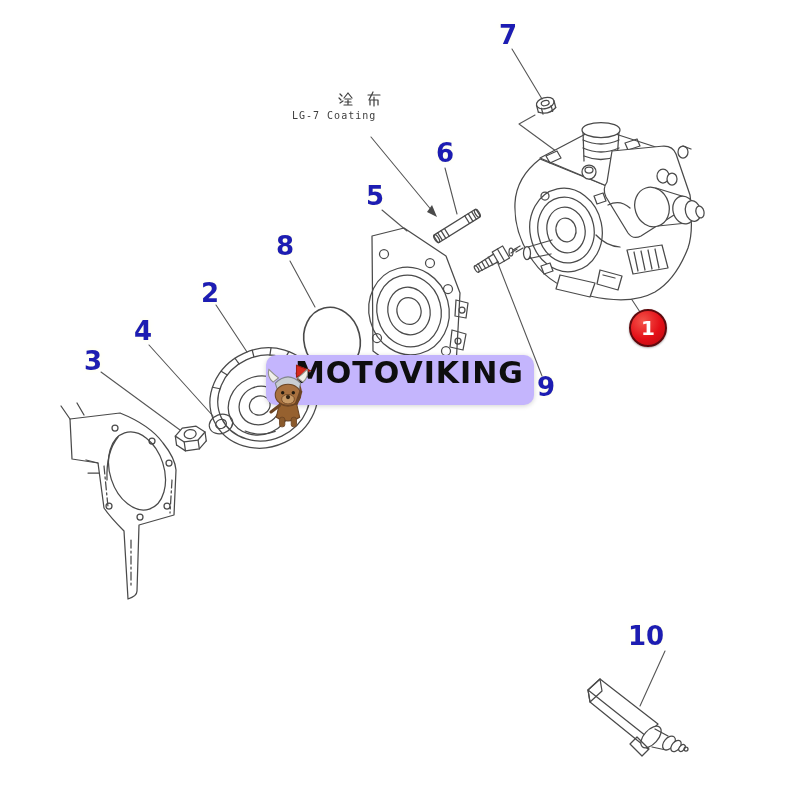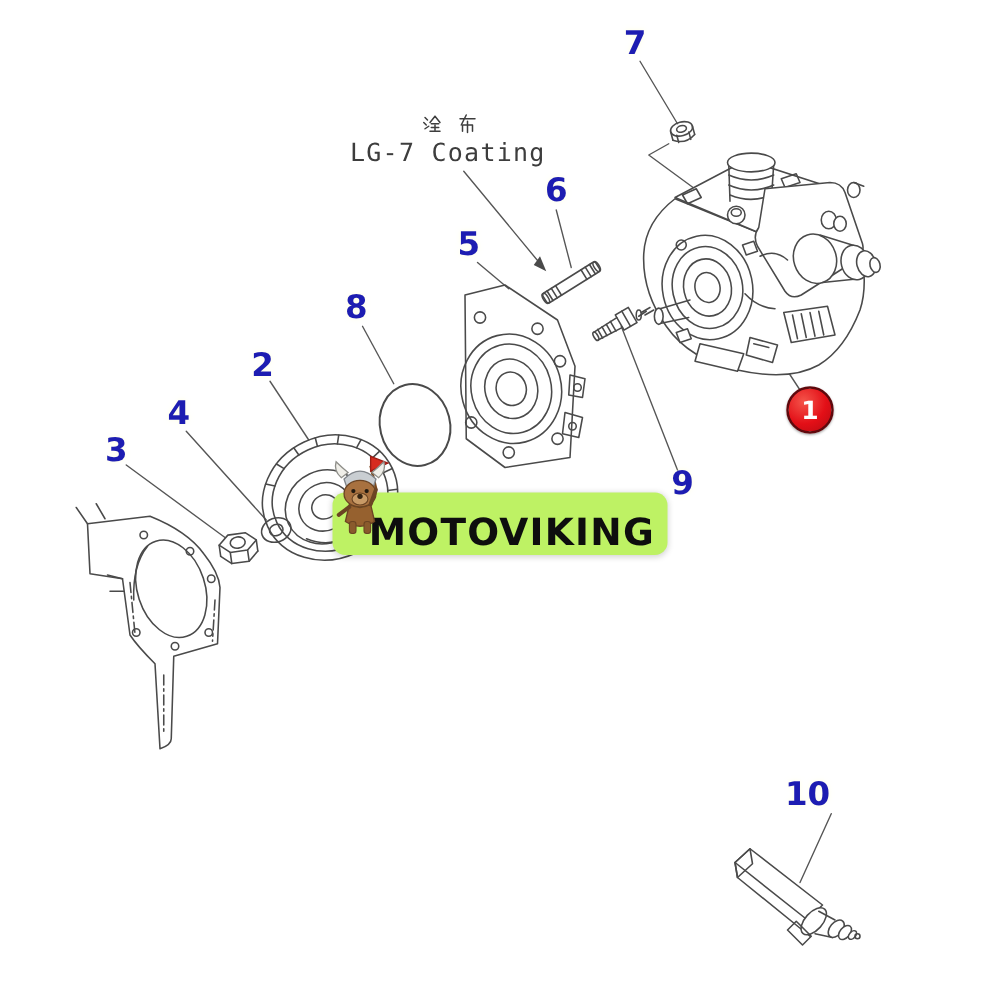--- a/index.html
+++ b/index.html
@@ -7,27 +7,27 @@
           font-family:"DejaVu Sans","Liberation Sans",sans-serif;}
   .artwork{position:absolute;left:0;top:0;}
   .callout{position:absolute;transform:translate(-50%,-50%);
            color:#1d1db2;font-weight:bold;font-size:26px;line-height:1;
            text-shadow:0 0 4px rgba(255,255,200,.5);}
   .badge{position:absolute;width:34px;height:34px;border-radius:50%;
          transform:translate(-50%,-50%);
          background:radial-gradient(circle at 35% 30%, #f4544a 0%, #e30f17 55%, #b50b12 100%);
          border:2px solid #5e090d;display:flex;align-items:center;justify-content:center;
          color:#fff;font-weight:bold;font-size:20px;box-shadow:0 1px 2px rgba(0,0,0,.35);}
-  .coating-en{position:absolute;left:280px;top:110px;font-family:"DejaVu Sans Mono","Liberation Mono",monospace;
-              font-size:20px;color:#3d3d3d;letter-spacing:1px;}
+  .coating-en{position:absolute;left:292px;top:110px;font-family:"DejaVu Sans Mono","Liberation Mono",monospace;
+              font-size:10px;color:#3d3d3d;letter-spacing:1px;}
   .coating-kanji-text{position:absolute;left:338px;top:89px;font-size:15px;letter-spacing:10px;
               color:#3d3d3d;opacity:0;}
-  .watermark-pill{position:absolute;left:266px;top:394px;width:268px;height:50px;
-              background:#bef264;border-radius:10px;box-shadow:0 1px 5px rgba(0,0,0,.18);
-              display:flex;align-items:flex-end;justify-content:flex-end;padding-right:10px;box-sizing:border-box;}
+  .watermark-pill{position:absolute;left:266px;top:355px;width:268px;height:50px;
+              background:#c4b5fd;border-radius:10px;box-shadow:0 1px 5px rgba(0,0,0,.18);
+              display:flex;align-items:flex-start;justify-content:flex-end;padding-right:10px;box-sizing:border-box;}
   .watermark-text{font-weight:bold;font-size:30px;letter-spacing:1px;color:#0e0e0e;
               font-family:"DejaVu Sans",sans-serif;}
   .logo{position:absolute;left:260px;top:362px;}
 </style>
 </head>
 <body>
 
 <div class="canvas">
 
   <svg class="artwork" width="800" height="800" viewBox="0 0 800 800" fill="none" stroke="#4a4a4a" stroke-width="1.25" stroke-linecap="round" stroke-linejoin="round">

